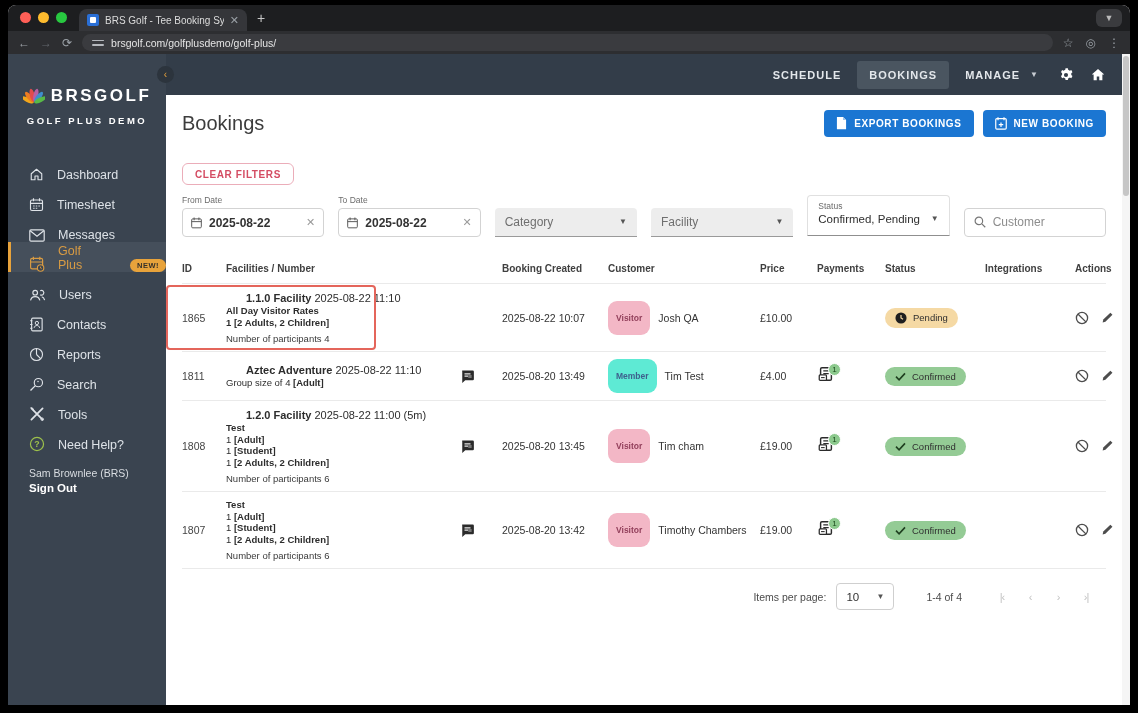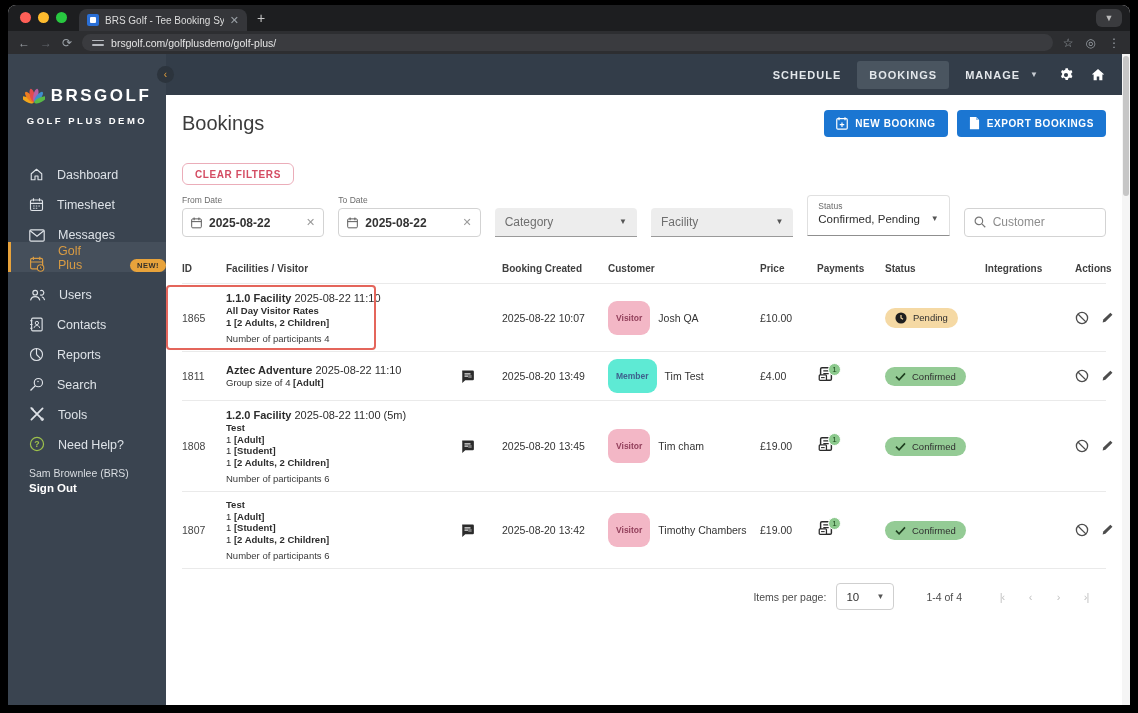--- a/index.html
+++ b/index.html
@@ -87,21 +87,21 @@
   .f-search .ph { font-size:12px; color:#8d8d8d; }
 
   
   .grid { display:grid; grid-template-columns:44px 234px 42px 106px 152px 57px 68px 100px 90px 1fr; }
   .thead { margin-top:26px; padding-bottom:9px; }
   .th { font-size:10px; color:#3f3f3f; font-weight:bold; }
   .row { border-top:1px solid #EAEAEA; align-items:center; position:relative; padding:7px 0; }
   .row:last-of-type { border-bottom:1px solid #EAEAEA; }
   .cell-id { font-size:10.5px; color:#444; }
   .fac-title { font-size:11px; color:#2d2d2d; line-height:14px; }
-  .fac-title .b { font-weight:bold; }
+  .fac-title .b { font-weight:bold;margin-left:20px; }
   .fac-line { font-size:9.5px; color:#2d2d2d; line-height:11.5px; }
   .fac-line .b { font-weight:bold; }
   .fac-foot { font-size:9.5px; color:#3a3a3a; margin-top:5px; }
   .cell-created { font-size:10.5px; color:#333; }
   .cust { display:flex; align-items:center; gap:8px; }
   .tag { font-size:8.5px; font-weight:bold; border-radius:9px; padding:12px 8px; }
   .tag-visitor { background:#F3B7C6; color:#93405C; }
   .tag-member { background:#5eead4; color:#3E608D; }
   .cust-name { font-size:10.5px; color:#333; }
   .cell-price { font-size:10.5px; color:#333; }
@@ -298,33 +298,33 @@
             <path d="M12 3l10 9h-3v9h-5v-6h-4v6H5v-9H2z"></path>
           </svg>
       </span>
     </div>
 
     <div class="main">
       <div class="head-row">
         <h1 class="page-title">Bookings</h1>
         <div class="head-actions">
           <button class="blue-btn">
+            <svg width="11" height="13" viewBox="0 0 14 17">
+                <path d="M1 0h8l4 4v12H1z" fill="#fff"></path>
+                <path d="M9 0l4 4H9z" fill="#9ec4ea"></path>
+              </svg>
+            <span>EXPORT BOOKINGS</span>
+          </button>
+          <button class="blue-btn">
             <svg width="12" height="13" viewBox="0 0 16 17">
                 <rect x="1" y="2" width="14" height="14" rx="1.5" fill="none" stroke="#fff" stroke-width="1.6"></rect>
                 <path d="M4 0v4M12 0v4" stroke="#fff" stroke-width="1.6"></path>
                 <path d="M8 7v6M5 10h6" stroke="#fff" stroke-width="1.6"></path>
               </svg>
             <span>NEW BOOKING</span>
-          </button>
-          <button class="blue-btn">
-            <svg width="11" height="13" viewBox="0 0 14 17">
-                <path d="M1 0h8l4 4v12H1z" fill="#fff"></path>
-                <path d="M9 0l4 4H9z" fill="#9ec4ea"></path>
-              </svg>
-            <span>EXPORT BOOKINGS</span>
           </button>
         </div>
       </div>
 
       <button class="clear-btn">CLEAR FILTERS</button>
 
       <div class="filters">
         <div class="f-field">
           <div class="f-label">From Date</div>
           <div class="f-input">
@@ -373,21 +373,21 @@
                 <path d="M10.5 10.5l4.5 4.5" stroke="#777" stroke-width="1.6"></path>
               </svg>
             <span class="ph">Customer</span>
           </div>
         </div>
       </div>
 
       
       <div class="grid thead">
         <span class="th">ID</span>
-        <span class="th" style="grid-column:span 2">Facilities / Visitor</span>
+        <span class="th" style="grid-column:span 2">Facilities / Number</span>
         <span class="th">Booking Created</span>
         <span class="th">Customer</span>
         <span class="th">Price</span>
         <span class="th">Payments</span>
         <span class="th">Status</span>
         <span class="th">Integrations</span>
         <span class="th" style="text-align:left;padding-right:14px">Actions</span>
       </div>
       <div id="rows">
           <div class="grid row">

